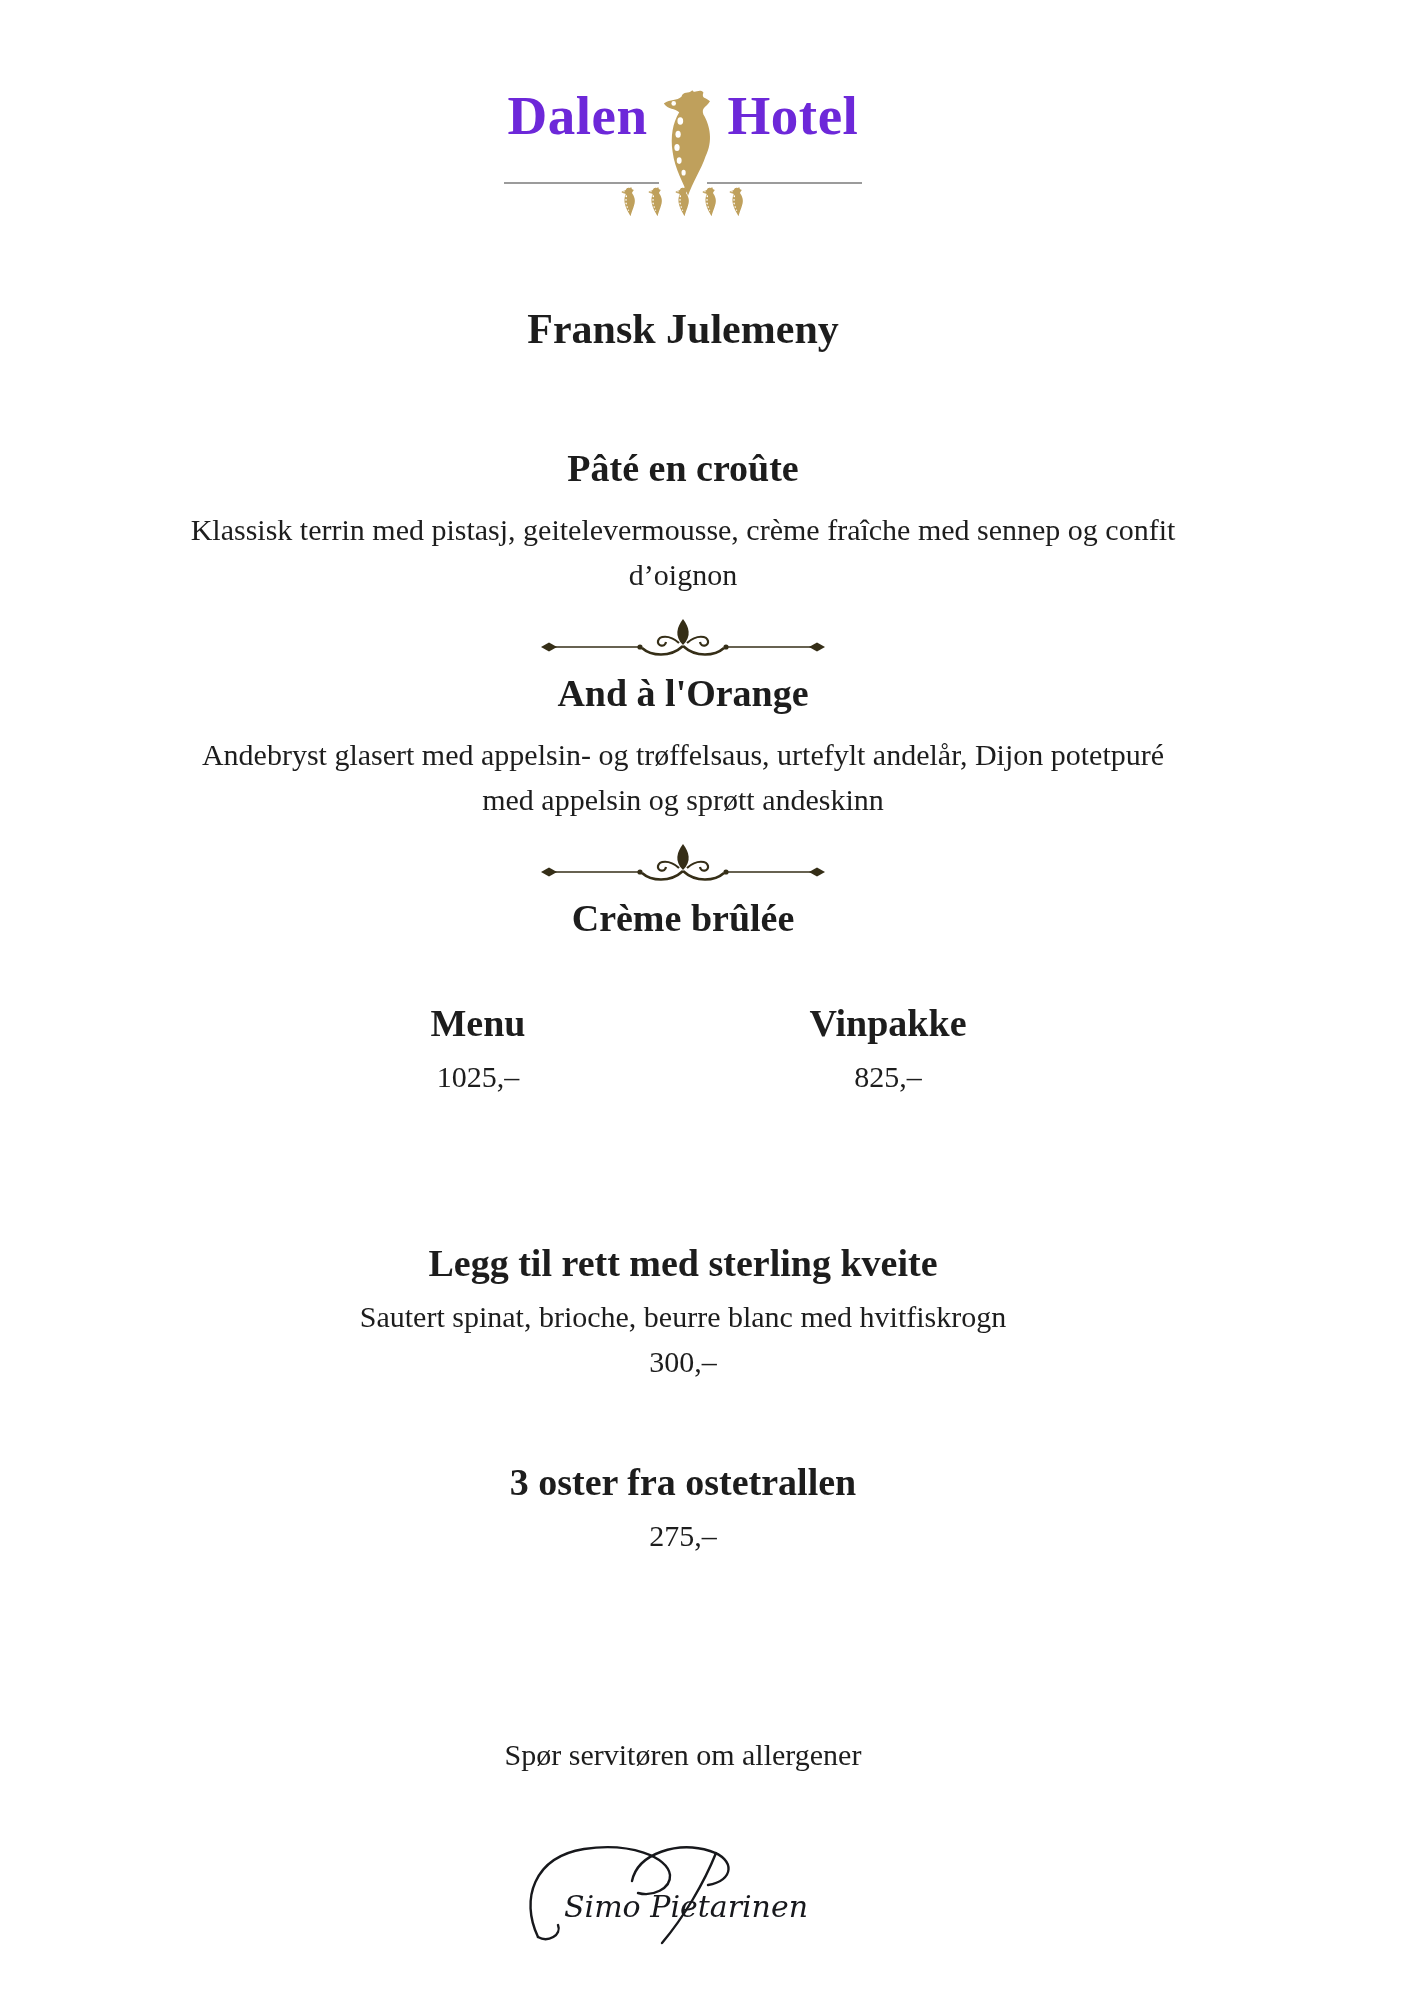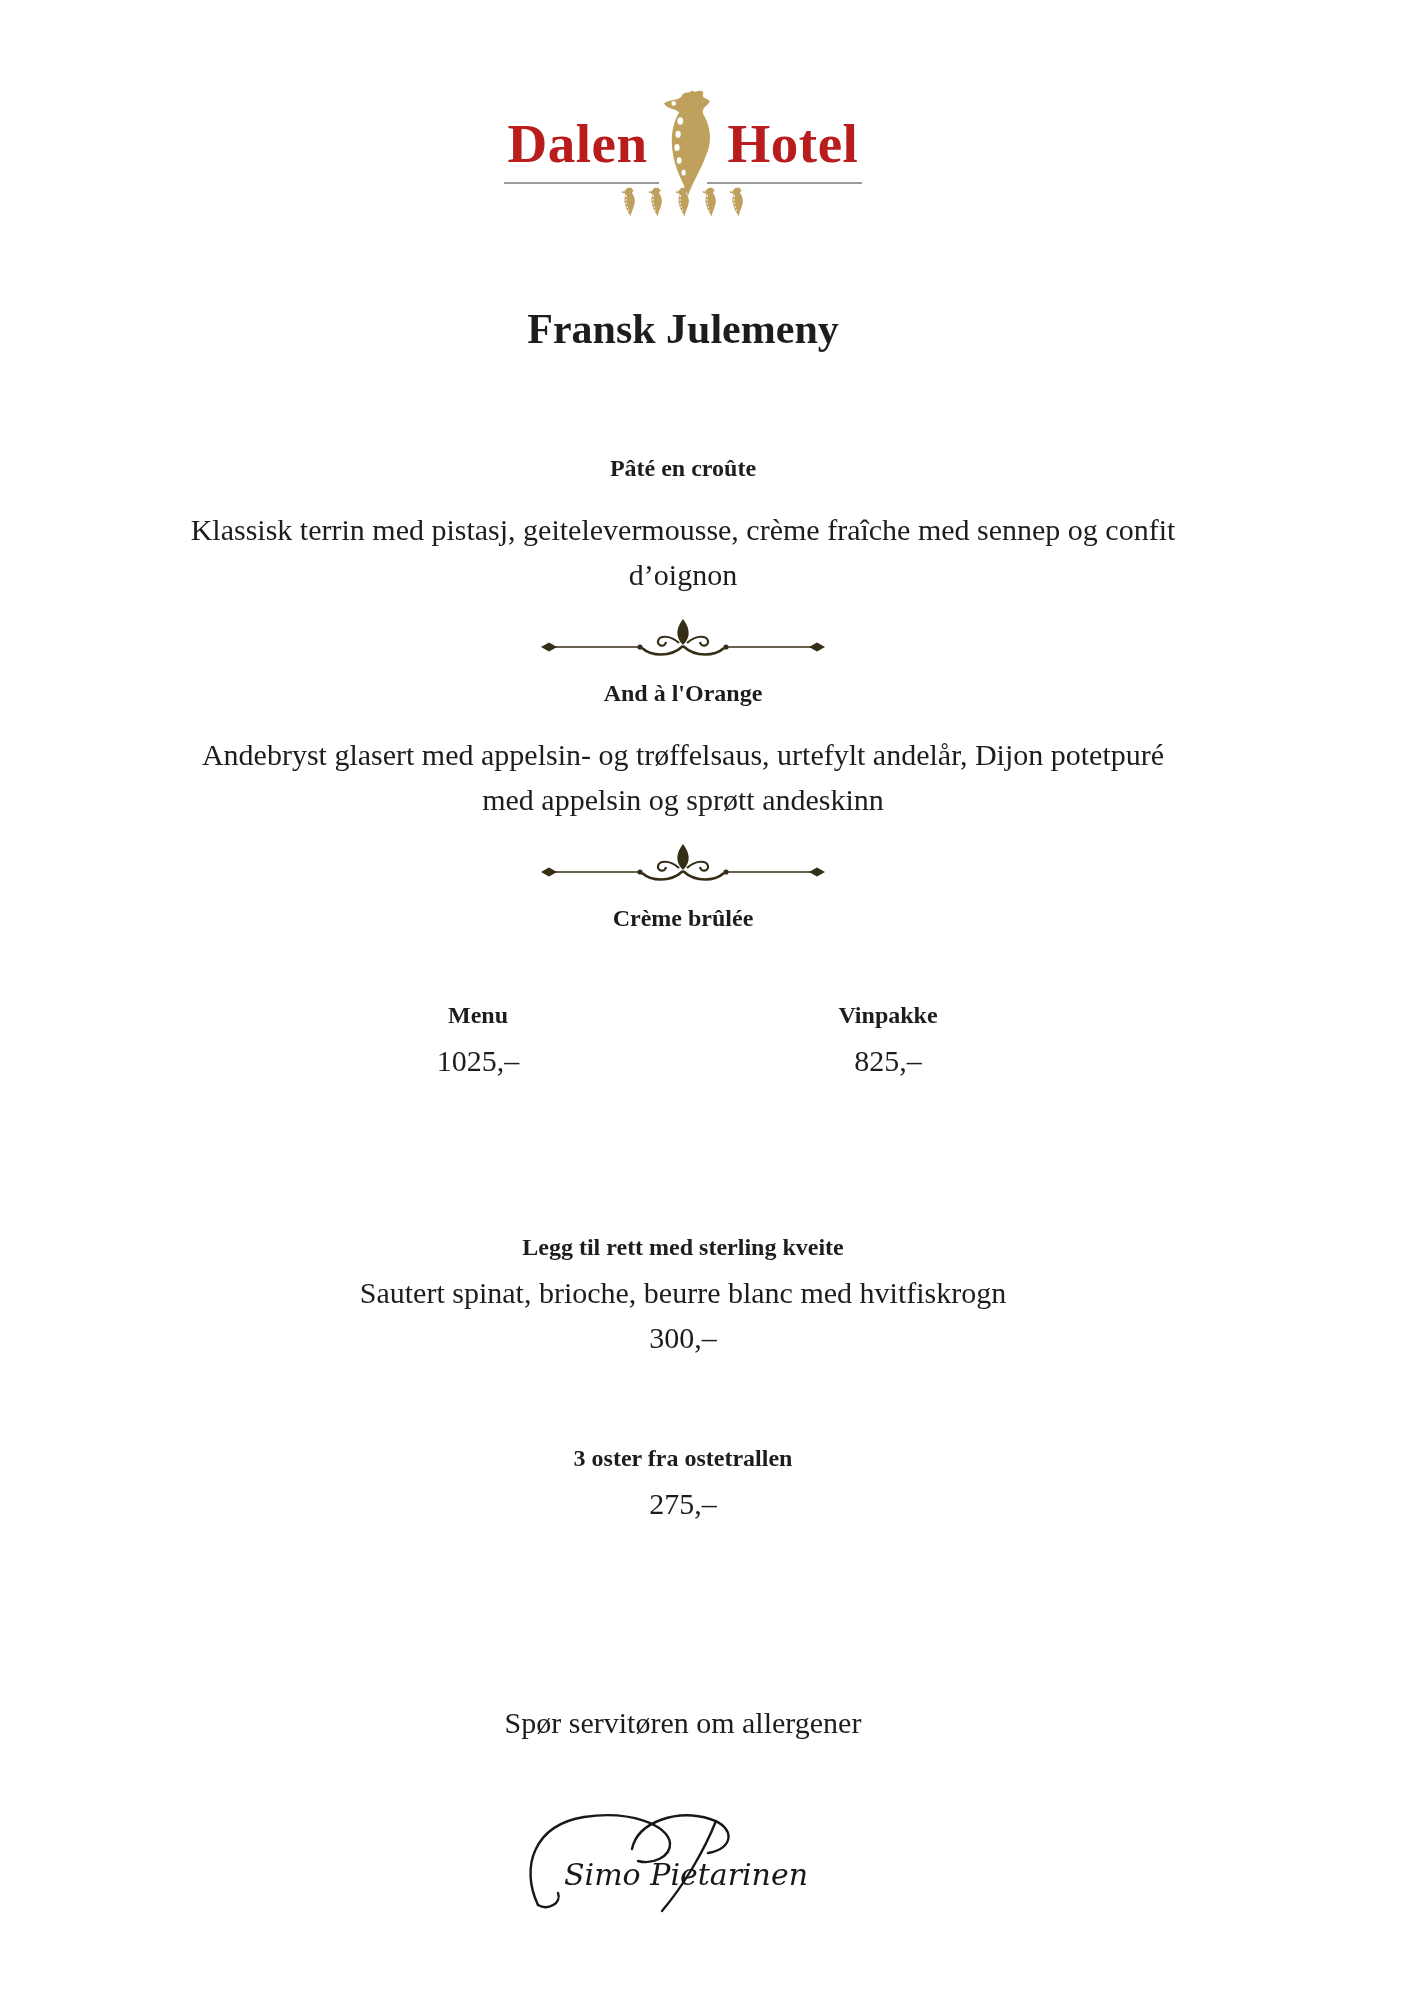--- a/index.html
+++ b/index.html
@@ -3,33 +3,33 @@
 <meta charset="utf-8">
 <style>
   html,body{margin:0;padding:0;}
   body{
     width:1418px;height:2010px;background:#ffffff;overflow:hidden;
     font-family:"Liberation Serif","DejaVu Serif",serif;color:#1d1d1d;
   }
   .content{padding-right:52px;text-align:center;}
   
   .logo-block{padding-top:88px;}
-  .logo-row{display:flex;align-items:center;justify-content:center;
-    font-size:55px;font-weight:700;letter-spacing:.5px;line-height:1;color:#b91c1c;}
+  .logo-row{display:flex;align-items:flex-start;justify-content:center;
+    font-size:55px;font-weight:700;letter-spacing:.5px;line-height:1;color:#6d28d9;}
   .logo-emblem{margin:0 6px;}
   .logo-rule-row{width:358px;margin:-16px auto 0;display:flex;align-items:center;}
   .logo-rule-row .seg{flex:1;height:2px;background:#9b9b9b;}
   .logo-rule-row .gap{width:48px;}
   .logo-stars{margin-top:3px;display:flex;justify-content:center;gap:7px;align-items:flex-end;}
   .logo-stars svg{transform:rotate(-6deg);}
   
   .menu-title{margin:86px 0 0;font-size:42px;font-weight:700;line-height:1.25;}
   
   .course1{margin-top:90px;}
-  .course-name,.extra-name,.price-label{font-size:24px;font-weight:700;line-height:45px;margin:0;}
+  .course-name,.extra-name,.price-label{font-size:38px;font-weight:700;line-height:45px;margin:8px;}
   .course-desc,.extra-desc,.price-value,.extra-price,.allergen-note{
     font-size:30px;font-weight:400;line-height:45px;margin:0;}
   .course-desc{max-width:1020px;margin:16px auto;}
   .ornament{display:block;margin:20px auto 8px;}
   
   .price-row{margin-top:52px;display:flex;justify-content:center;gap:210px;}
   .price-col{width:200px;text-align:center;}
   
   .extra1{margin-top:142px;}
   .extra2{margin-top:76px;}

